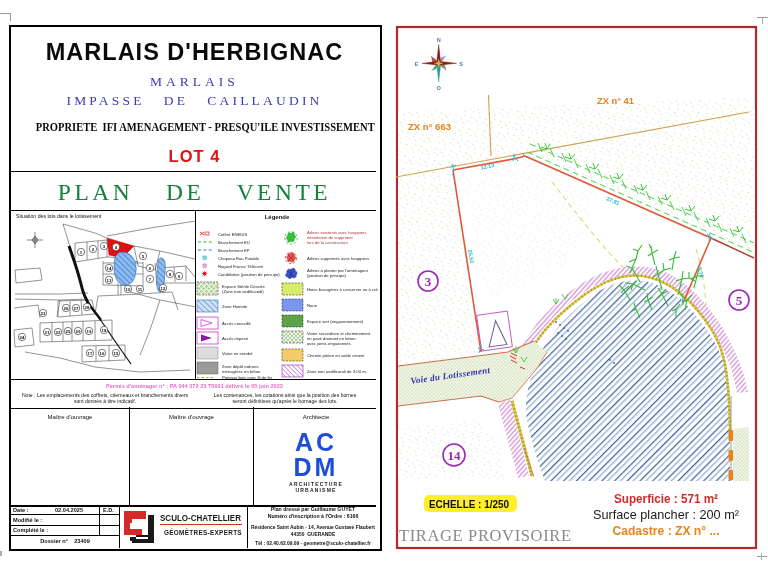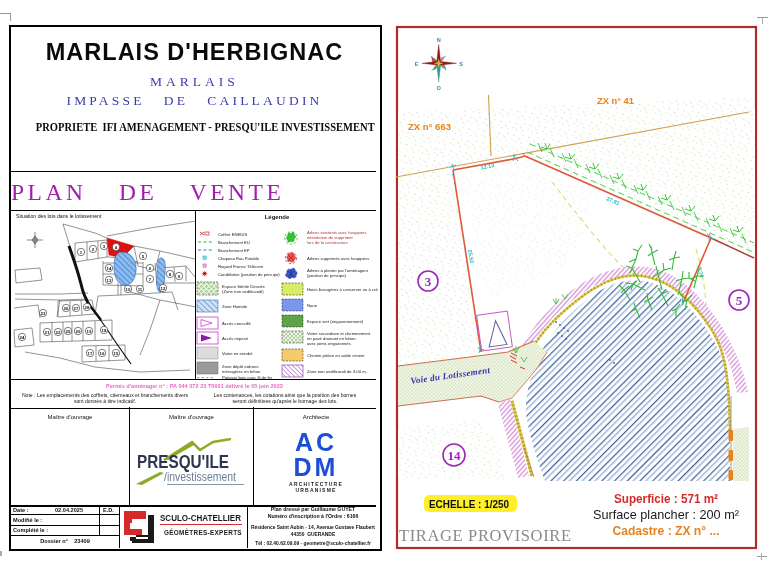--- a/index.html
+++ b/index.html
@@ -25,23 +25,24 @@
 <div class="abs" style="left:9px;top:25px;width:369px;height:522px;border:2px solid #000;background:#fff;"></div>
 
 <div class="abs" style="left:11px;top:39px;width:367px;text-align:center;font-size:23.5px;font-weight:bold;color:#0a0a0a;letter-spacing:1px;white-space:nowrap;">MARLAIS D'HERBIGNAC</div>
 
 <div class="abs" style="left:11px;top:93px;width:367px;text-align:center;font-family:'Liberation Serif',serif;font-size:13.5px;color:#3b3bb0;letter-spacing:3.2px;word-spacing:3px;white-space:nowrap;">IMPASSE&nbsp; DE&nbsp; CAILLAUDIN</div>
 
 <div class="abs" style="left:11px;top:74px;width:367px;text-align:center;font-family:'Liberation Serif',serif;font-size:13.5px;color:#3b3bb0;letter-spacing:4px;">MARLAIS</div>
 
 <div class="abs" style="left:11px;top:120px;width:367px;text-align:center;font-family:'Liberation Serif',serif;font-size:12.2px;font-weight:bold;color:#0a0a0a;white-space:nowrap;transform:scaleX(0.865);transform-origin:center;">PROPRIETE&nbsp; IFI AMENAGEMENT - PRESQU'ILE INVESTISSEMENT</div>
 
+<div class="abs" style="left:11px;top:147px;width:367px;text-align:center;font-size:16.5px;font-weight:bold;color:#e01212;letter-spacing:1px;">LOT 4</div>
 
 <div class="abs" style="left:11px;top:171px;width:365px;height:38px;border-top:1.5px solid #000;border-bottom:1.5px solid #000;"></div>
-<div class="abs" style="left:11px;top:179px;width:367px;text-align:left;font-family:'Liberation Serif',serif;font-size:23.5px;color:#a21caf;letter-spacing:3.5px;word-spacing:7px;white-space:nowrap;">PLAN&nbsp; DE&nbsp; VENTE</div>
+<div class="abs" style="left:11px;top:179px;width:367px;text-align:center;font-family:'Liberation Serif',serif;font-size:23.5px;color:#15803d;letter-spacing:3.5px;word-spacing:7px;white-space:nowrap;">PLAN&nbsp; DE&nbsp; VENTE</div>
 
 <div class="abs" style="left:195px;top:210px;width:1px;height:169px;background:#000;"></div>
 
 <div class="abs" style="left:16px;top:213px;font-size:5.2px;color:#111;">Situation des lots dans le lotissement</div>
 
 <div class="abs" id="mapslot" style="left:11px;top:211px;width:184px;height:168px;">
 <svg width="184" height="168" viewBox="11 211 184 168" xmlns="http://www.w3.org/2000/svg">
 <defs>
 <pattern id="mapblue" width="4" height="4" patternTransform="rotate(45)" patternUnits="userSpaceOnUse">
   <rect width="4" height="4" fill="#8cbcee"></rect>
@@ -327,30 +328,20 @@
 <div class="abs" style="left:129px;top:407px;width:1px;height:99px;background:#000;"></div>
 <div class="abs" style="left:253px;top:407px;width:1px;height:99px;background:#000;"></div>
 
 <div class="abs" style="left:11px;top:414px;width:118px;text-align:center;font-size:6px;color:#111;">Maître d'ouvrage</div>
 
 <div class="abs" style="left:130px;top:414px;width:123px;text-align:center;font-size:6px;color:#111;">Maître d'ouvrage</div>
 
 <div class="abs" style="left:254px;top:414px;width:124px;text-align:center;font-size:6px;color:#111;">Architecte</div>
 
 
-<div class="abs" id="presqslot" style="left:134px;top:438px;width:116px;height:52px;">
-<svg width="116" height="52" viewBox="0 0 116 52" xmlns="http://www.w3.org/2000/svg">
-<path d="M30,22 L58,4 L66,12 L79,4 L97,1" fill="none" stroke="#8faa28" stroke-width="2.5"></path>
-<path d="M30,22 L58,4 L60,7 L34,22 Z" fill="#8faa28"></path>
-<text x="3" y="30" font-family="Liberation Sans" font-size="19" font-weight="bold" fill="#2e3550" textLength="92" lengthAdjust="spacingAndGlyphs">PRESQU'ILE</text>
-<path d="M2,46 L26,34 L30,35 L8,47 Z" fill="#8faa28"></path>
-<text x="30" y="43" font-family="Liberation Sans" font-size="12.5" fill="#6a7f95" textLength="72" lengthAdjust="spacingAndGlyphs">/investissement</text>
-<line x1="33" y1="46.5" x2="110" y2="46.5" stroke="#6a7f95" stroke-width="0.8"></line>
-</svg>
-</div>
 
 <div class="abs" style="left:254px;top:430px;width:124px;text-align:center;font-size:25px;font-weight:bold;color:#1d4ed8;line-height:25px;letter-spacing:3px;">AC<br>DM</div>
 <div class="abs" style="left:254px;top:482px;width:124px;text-align:center;font-size:5px;font-weight:bold;color:#222;letter-spacing:1.2px;line-height:5.5px;">ARCHITECTURE<br>URBANISME</div>
 
 <div class="abs" style="left:11px;top:505px;width:365px;height:1.5px;background:#000;"></div>
 
 <div class="abs" style="left:99px;top:505px;width:1px;height:30px;background:#000;"></div>
 <div class="abs" style="left:119px;top:505px;width:1px;height:43px;background:#000;"></div>
 <div class="abs" style="left:11px;top:514px;width:108px;height:1px;background:#000;"></div>
 <div class="abs" style="left:11px;top:525px;width:108px;height:1px;background:#000;"></div>

